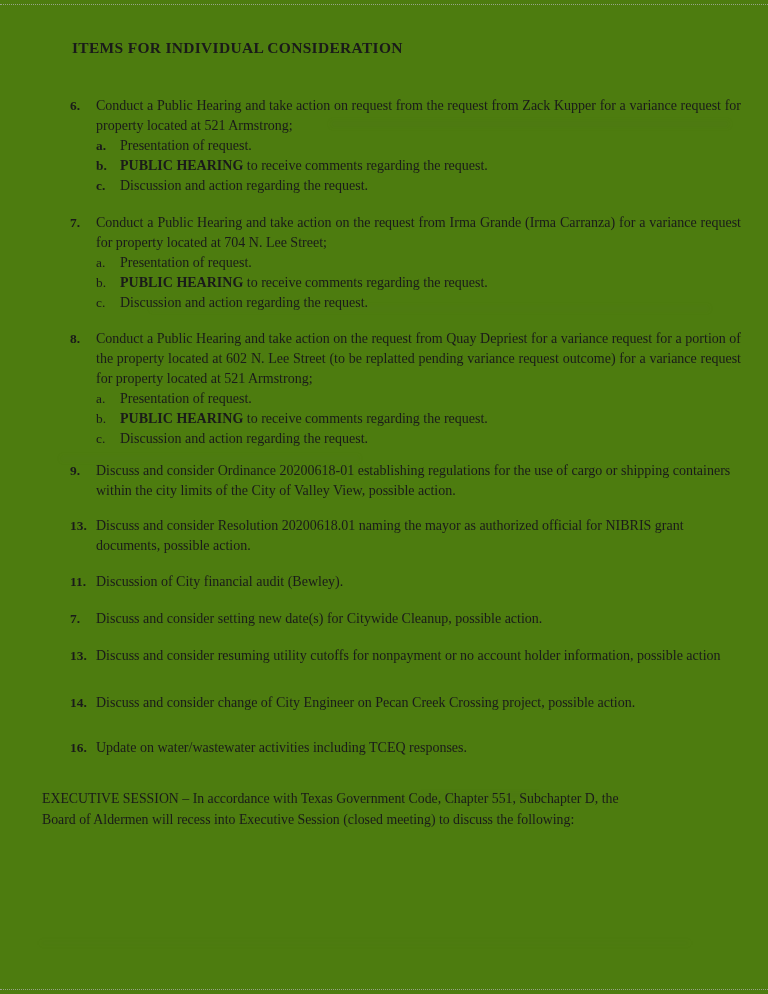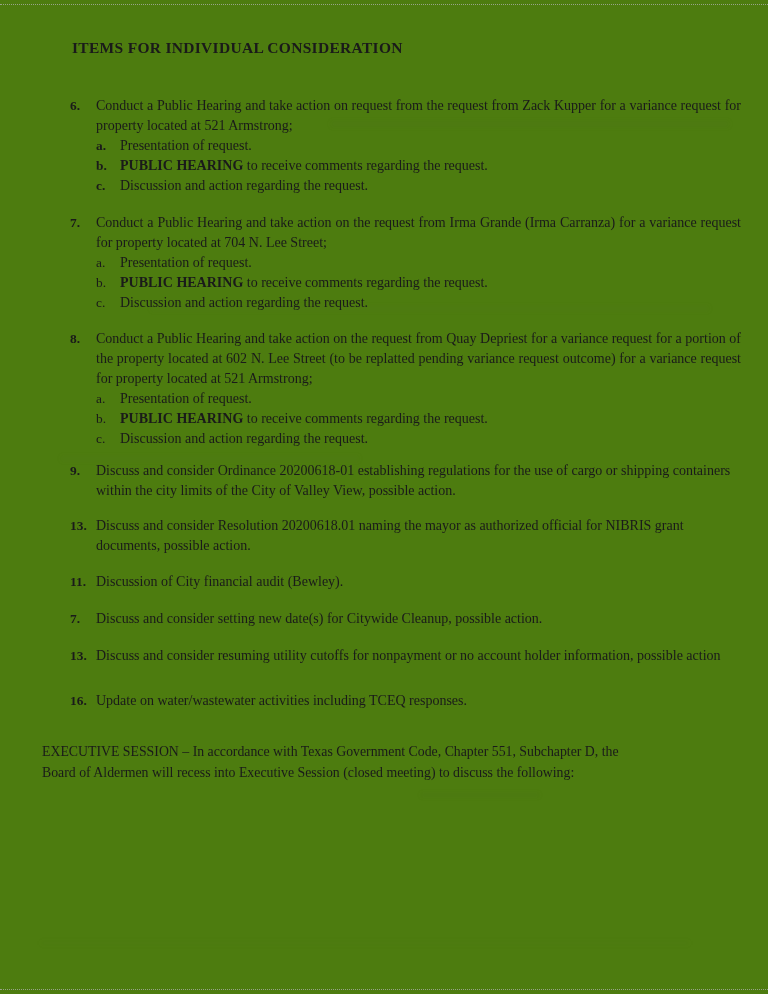--- a/index.html
+++ b/index.html
@@ -181,20 +181,26 @@
       </div>
     </div>
 
     <div class="item mt17">
       <span class="num">13.</span>
       <div class="ibody">
         <p class="itext">Discuss and consider resuming utility cutoffs for nonpayment or no account holder information, possible action</p>
       </div>
     </div>
 
+    <div class="item mt27">
+      <span class="num">14.</span>
+      <div class="ibody">
+        <p class="itext">Discuss and consider change of City Engineer on Pecan Creek Crossing project, possible action.</p>
+      </div>
+    </div>
 
 
     <div class="item mt25">
       <span class="num">16.</span>
       <div class="ibody">
         <p class="itext">Update on water/wastewater activities including TCEQ responses.</p>
       </div>
     </div>
 
   </section>

